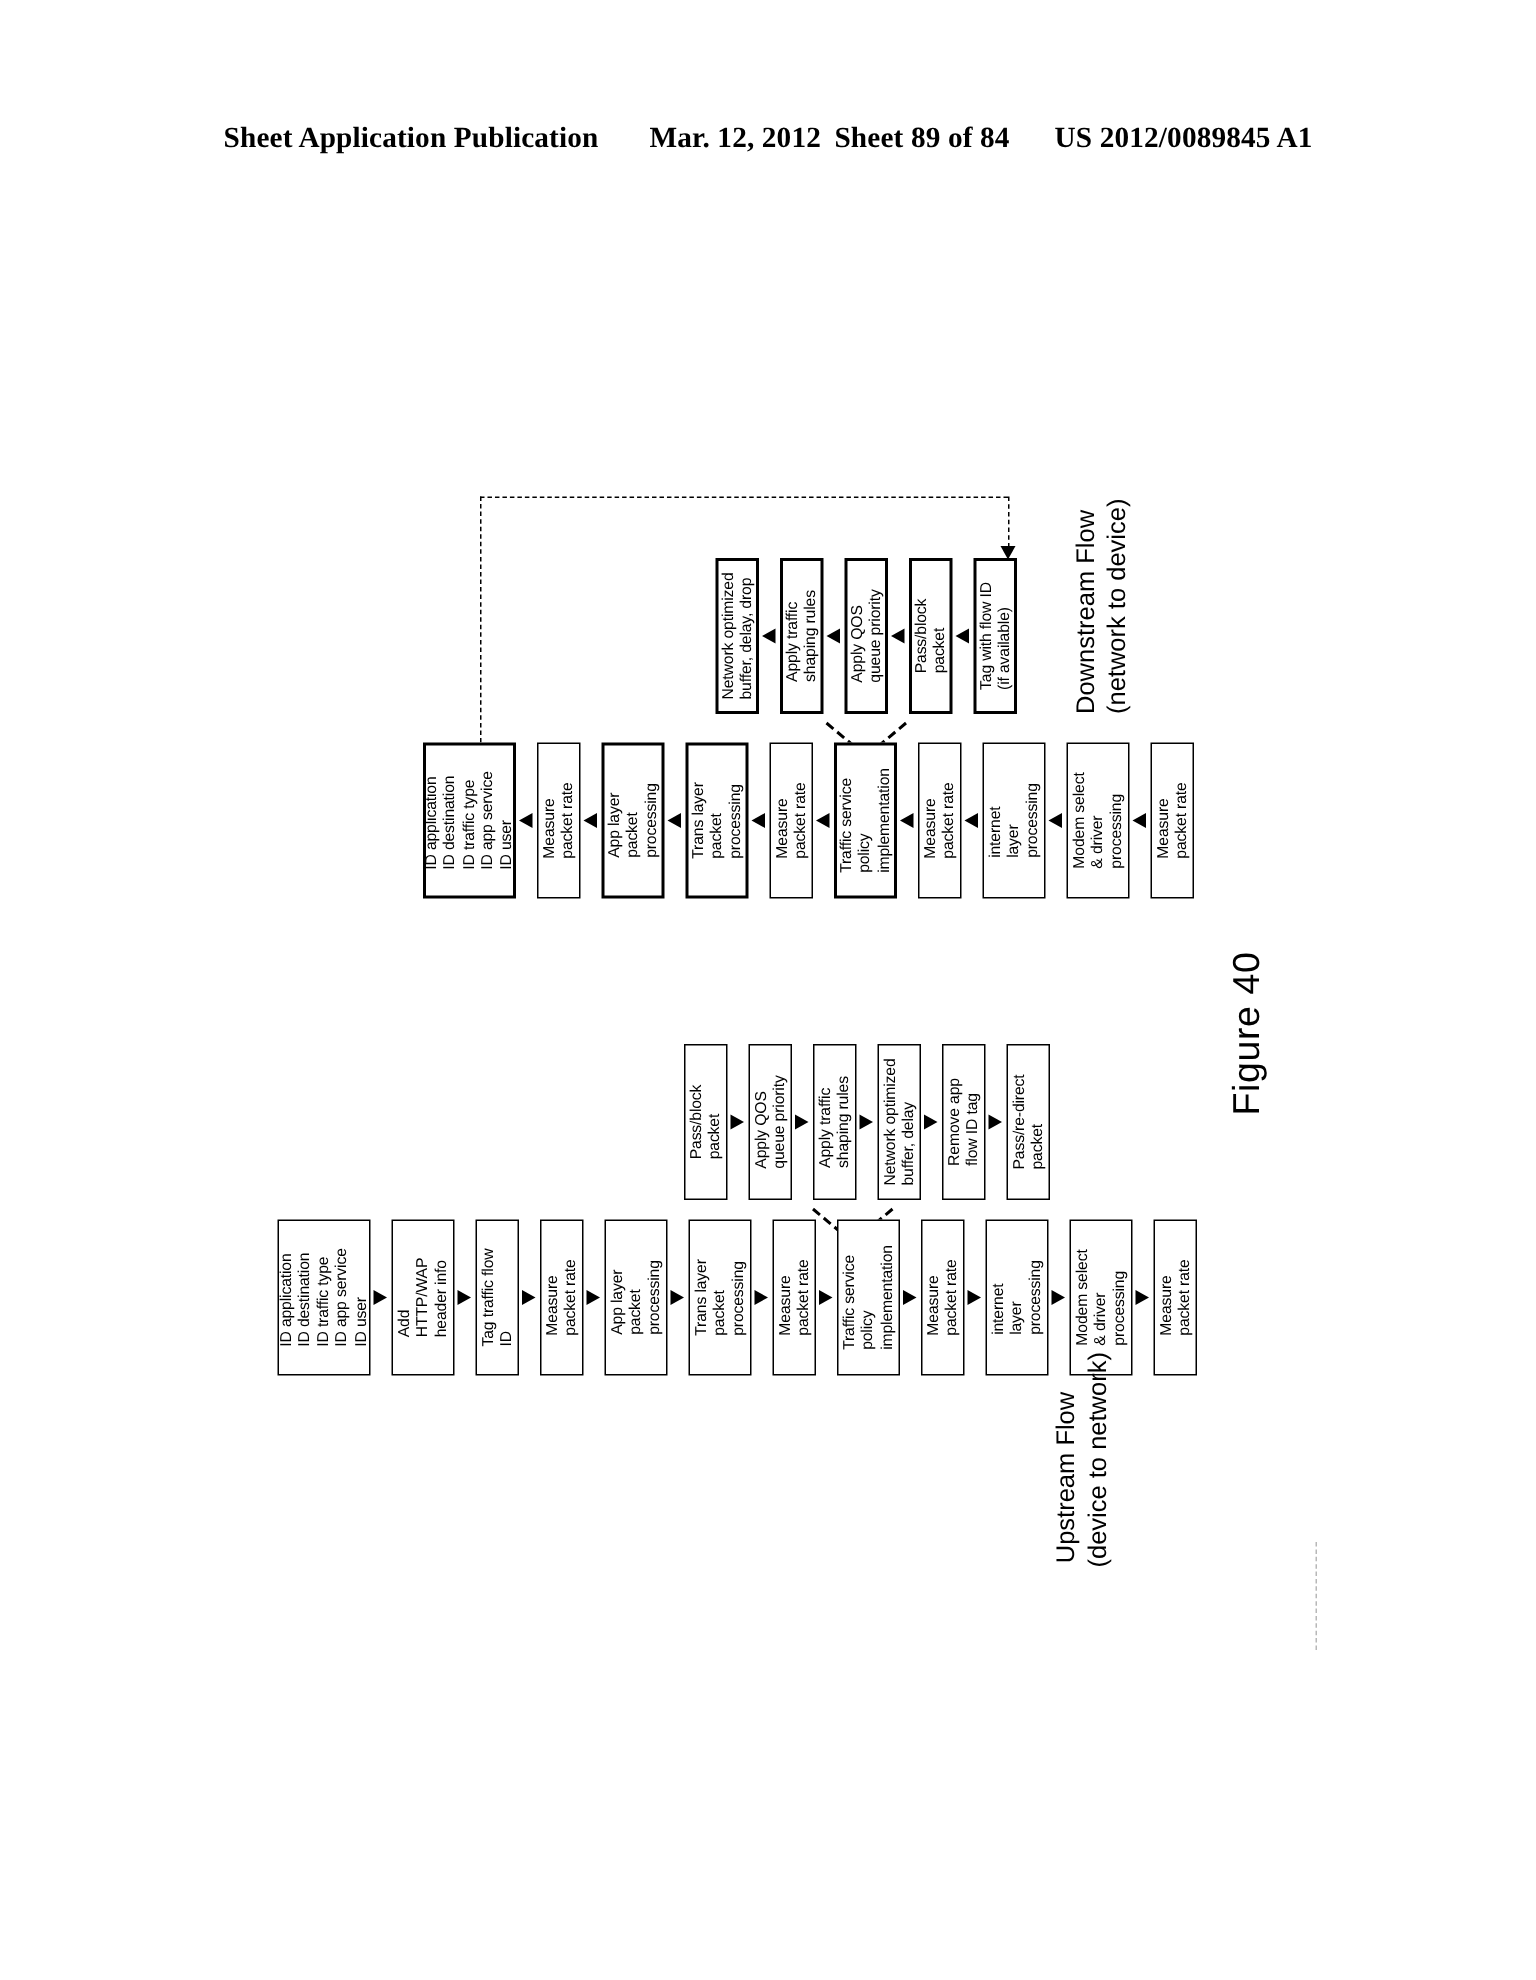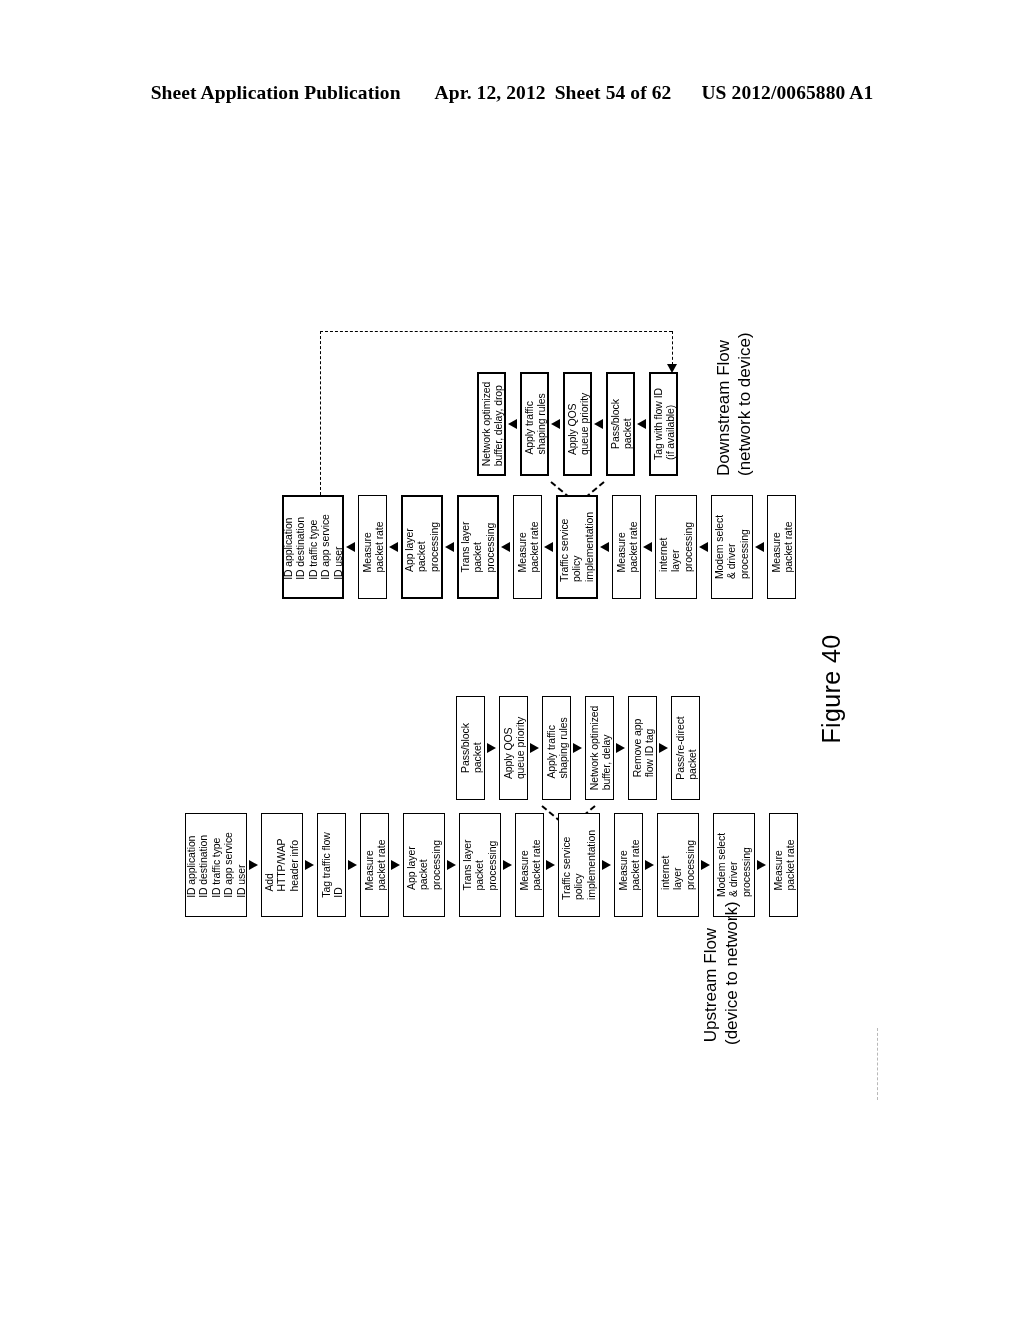--- a/index.html
+++ b/index.html
@@ -133,21 +133,21 @@
     top: 1028px;
     width: 0;
     height: 72px;
     border-left: 1.4px dashed #b8b8b8;
   }
 </style>
 </head>
 <body>
 
 <div id="patent-header">
-  <span class="seg">Sheet Application Publication</span><span class="gap-a"></span><span class="seg">Apr. 12, 2012</span><span class="gap-b"></span><span class="seg">Sheet 54 of 62</span><span class="gap-c"></span><span class="seg">US 2012/0065880 A1</span>
+  <span class="seg">Sheet Application Publication</span><span class="gap-a"></span><span class="seg">Mar. 12, 2012</span><span class="gap-b"></span><span class="seg">Sheet 89 of 84</span><span class="gap-c"></span><span class="seg">US 2012/0089845 A1</span>
 </div>
 
 <div id="figure-canvas">
 
   <div class="dash-h" style="left:320px; top:331px; width:352px;"></div>
   <div class="dash-v" style="left:320px; top:331px; height:164px;"></div>
   <div class="dash-v" style="left:672px; top:331px; height:34px;"></div>
   <div class="arrow arrow-down" style="left:667px; top:364px;"></div>
 
   <div class="flow-box thick" style="left:477px; top:372px; width:29px; height:104px;">

